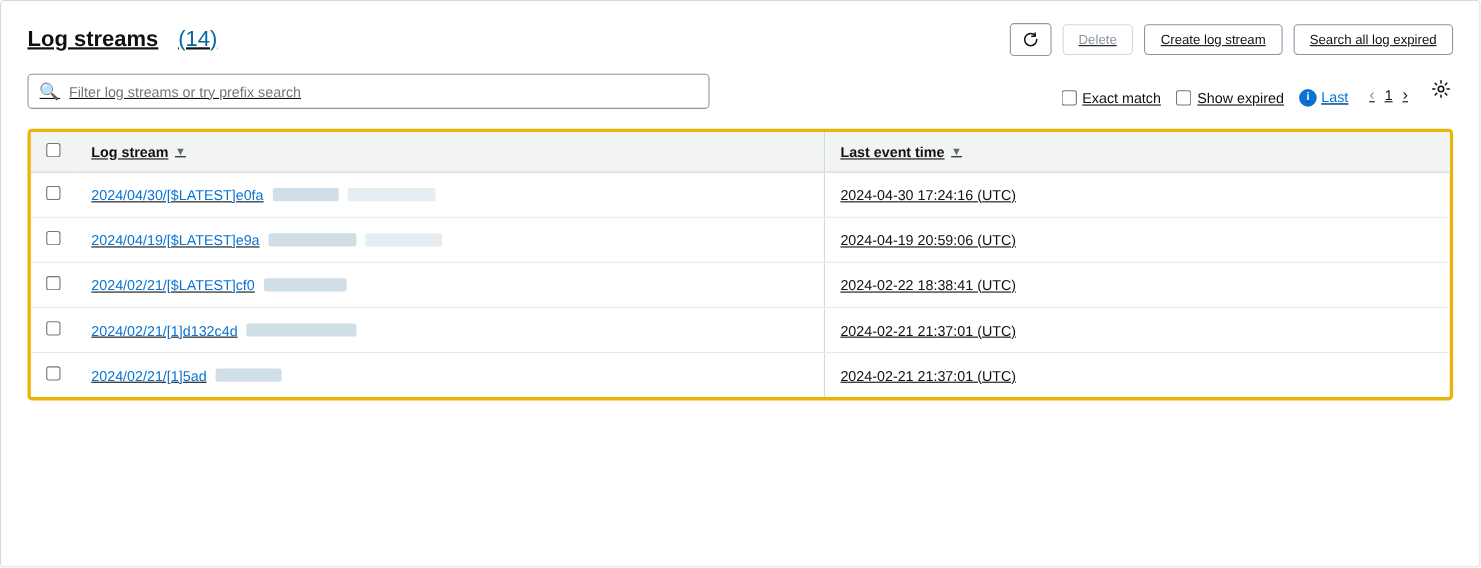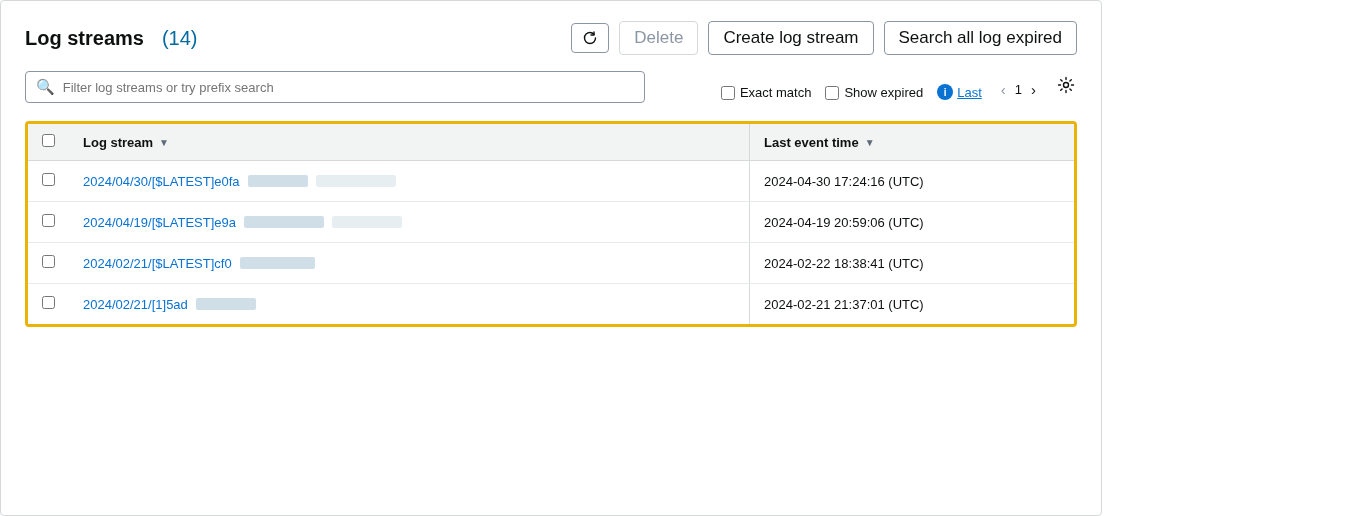--- a/index.html
+++ b/index.html
@@ -3,26 +3,27 @@
   <meta charset="utf-8">
   <style>
     * { box-sizing: border-box; margin: 0; padding: 0; }
     body {
       font-family: -apple-system, BlinkMacSystemFont, "Segoe UI", Arial, sans-serif;
       font-size: 14px;
       background: #fff;
       color: #0f1111;
     }
     .container {
-      width: 1102px;
+      width: 1346px;
       min-height: 516px;
       background: #fff;
       border: 1px solid #d5d9d9;
       border-radius: 4px;
       padding: 20px 24px;
+      text-decoration: underline;
     }
     
     .header-row {
       display: flex;
       align-items: center;
       gap: 10px;
       margin-bottom: 16px;
     }
     .title {
       font-size: 20px;
@@ -34,21 +35,21 @@
       font-size: 20px;
       font-weight: 400;
       color: #0369a1;
     }
     .spacer { flex: 1; }
     .btn {
       border: 1px solid #8b96a3;
       background: #fff;
       border-radius: 4px;
       padding: 6px 14px;
-      font-size: 17px;
+      font-size: 12px;
       cursor: pointer;
       color: #0f1111;
       white-space: nowrap;
     }
     .btn-icon {
       border: 1px solid #8b96a3;
       background: #fff;
       border-radius: 4px;
       padding: 6px 10px;
       cursor: pointer;
@@ -334,20 +335,31 @@
                 <div class="redacted-bar" style="width: 75px;"></div>
               </div>
             </td>
             <td class="divider-col"></td>
             <td class="event-time">2024-02-22 18:38:41 (UTC)</td>
           </tr>
           <tr>
             <td class="check-cell"><input type="checkbox" style=""></td>
             <td>
               <div class="stream-cell-content">
+                <a class="stream-link" href="#">2024/02/21/[1]d132c4d</a>
+                <div class="redacted-bar" style="width: 100px;"></div>
+              </div>
+            </td>
+            <td class="divider-col"></td>
+            <td class="event-time">2024-02-21 21:37:01 (UTC)</td>
+          </tr>
+          <tr>
+            <td class="check-cell"><input type="checkbox" style=""></td>
+            <td>
+              <div class="stream-cell-content">
                 <a class="stream-link" href="#">2024/02/21/[1]5ad</a>
                 <div class="redacted-bar" style="width: 60px;"></div>
               </div>
             </td>
             <td class="divider-col"></td>
             <td class="event-time">2024-02-21 21:37:01 (UTC)</td>
           </tr>
         </tbody>
     </table>
   </div>

